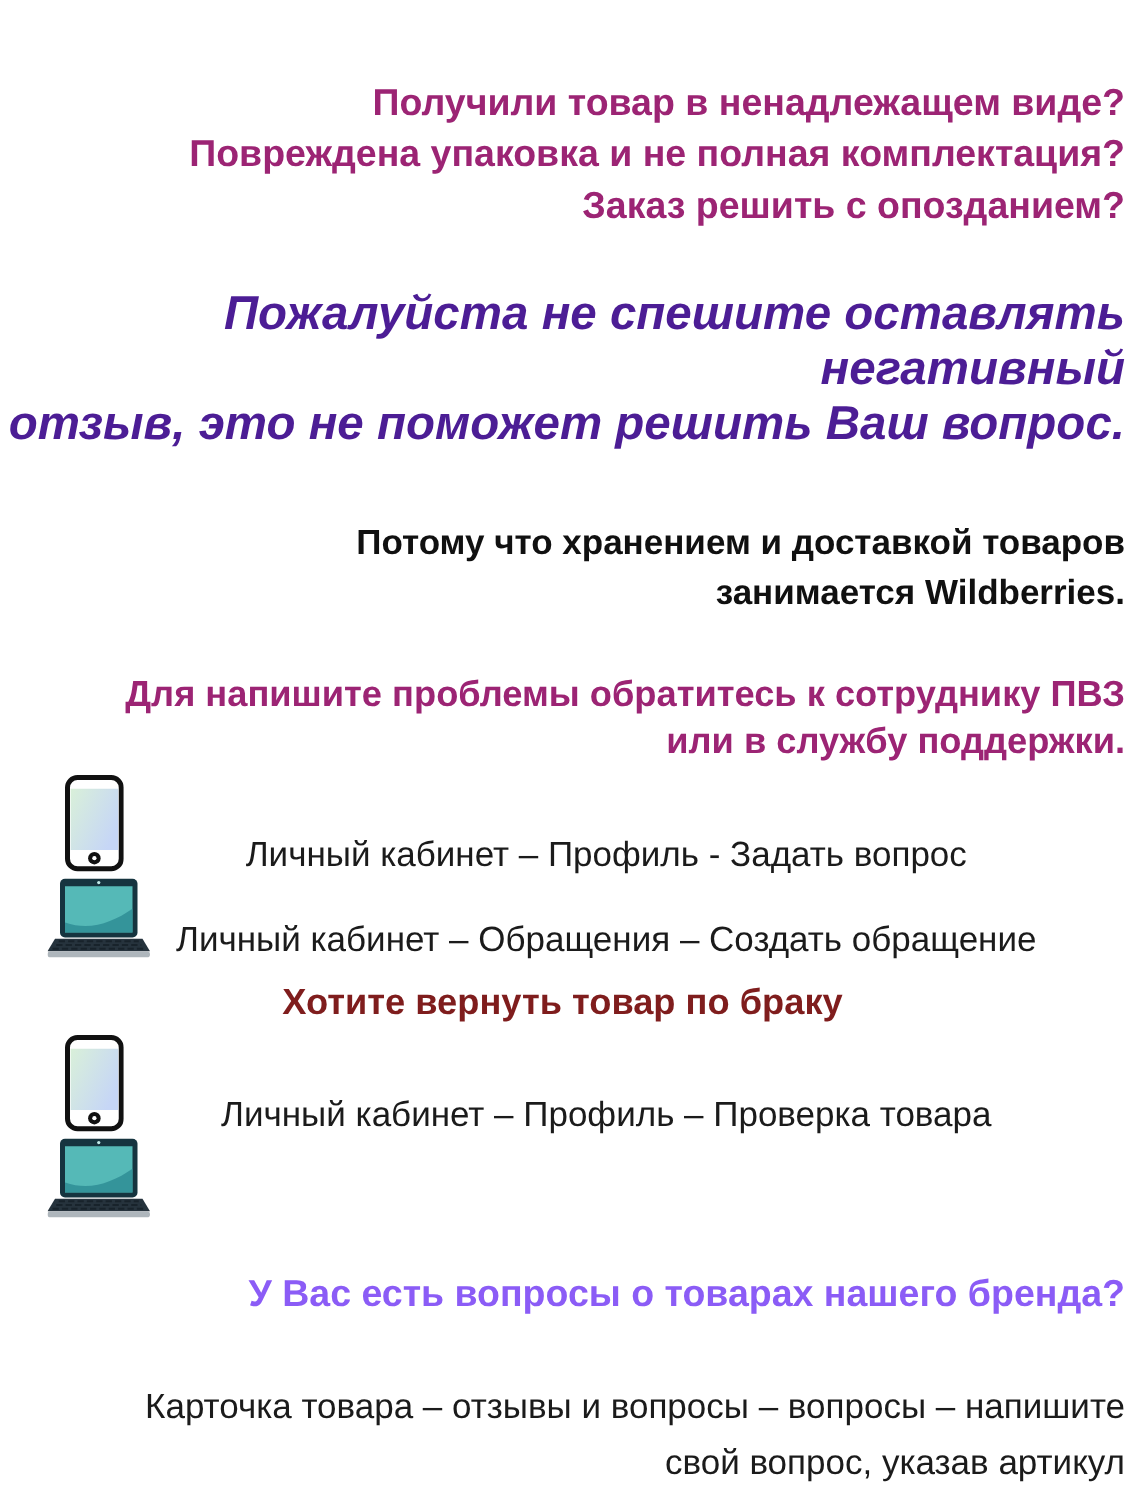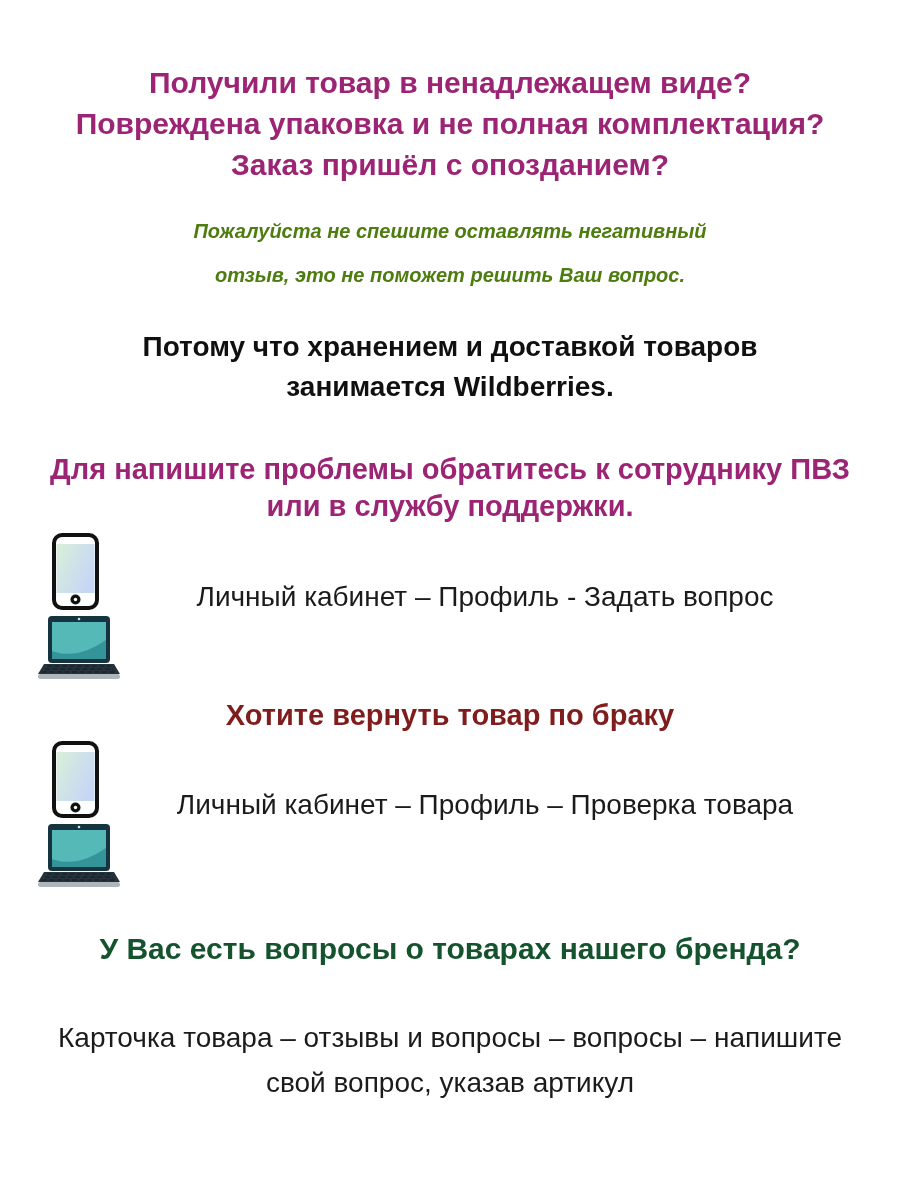--- a/index.html
+++ b/index.html
@@ -6,54 +6,54 @@
   body{
     width:900px;height:1200px;
     background:#ffffff;
     overflow:hidden;
     font-family:"Liberation Sans", sans-serif;
     color:#1b1b1b;
     -webkit-font-smoothing:antialiased;
   }
   .page{position:relative;width:900px;height:1200px;}
   .center{text-align:center;}
-  .line{display:block;}
+  .line{display:block;text-align:right;}
 
   .intro-heading{
     margin-top:62px;
     color:#9c2474;
     font-weight:bold;
     font-size:30px;
     line-height:41px;
   }
   .plea{
-    margin-top:24px;
+    margin-top:44px;
     font-weight:bold;
     font-style:italic;
-    font-size:20px;
+    font-size:38px;
     line-height:44px;
-    color:#4d7c0f;
+    color:#4c1d95;
   }
   .reason{
-    margin-top:30px;
+    margin-top:53px;
     font-weight:bold;
     font-size:28px;
     line-height:40px;
     color:#101010;
   }
   .support-heading{
     margin-top:44px;
     color:#9c2474;
     font-weight:bold;
     font-size:29px;
     line-height:37px;
   }
   .brand-heading{
     margin-top:40px;
-    color:#14532d;
+    color:#8b5cf6;
     font-weight:bold;
     font-size:30px;
     line-height:40px;
   }
   .brand-text{
     margin-top:46px;
     font-size:28px;
     line-height:45px;
     color:#1b1b1b;
   }
@@ -107,21 +107,21 @@
       <rect x="0" y="59" width="82" height="5" rx="2.5" fill="#aeb6bc"></rect>
     </g>
   </defs>
 </svg>
 
 <div class="page">
 
   <div class="center intro-heading">
     <span class="line">Получили товар в ненадлежащем виде?</span>
     <span class="line">Повреждена упаковка и не полная комплектация?</span>
-    <span class="line">Заказ пришёл с опозданием?</span>
+    <span class="line">Заказ решить с опозданием?</span>
   </div>
 
   <div class="center plea">
     <span class="line">Пожалуйста не спешите оставлять негативный</span>
     <span class="line">отзыв, это не поможет решить Ваш вопрос.</span>
   </div>
 
   <div class="center reason">
     <span class="line">Потому что хранением и доставкой товаров</span>
     <span class="line">занимается Wildberries.</span>
@@ -140,20 +140,21 @@
     </span>
     <span class="step-text">Личный кабинет – Профиль - Задать вопрос</span>
   </div>
 
   <div class="step-row row-laptop">
     <span class="icon-wrap">
       <svg width="82" height="64" viewBox="0 0 82 64">
           <use href="#laptop-shape"></use>
         </svg>
     </span>
+    <span class="step-text">Личный кабинет – Обращения – Создать обращение</span>
   </div>
 
   <div class="center defect-heading">Хотите вернуть товар по браку</div>
 
   <div class="step-row row-phone">
     <span class="icon-wrap">
       <svg width="47" height="78" viewBox="0 0 47 78">
           <use href="#phone-shape"></use>
         </svg>
     </span>

